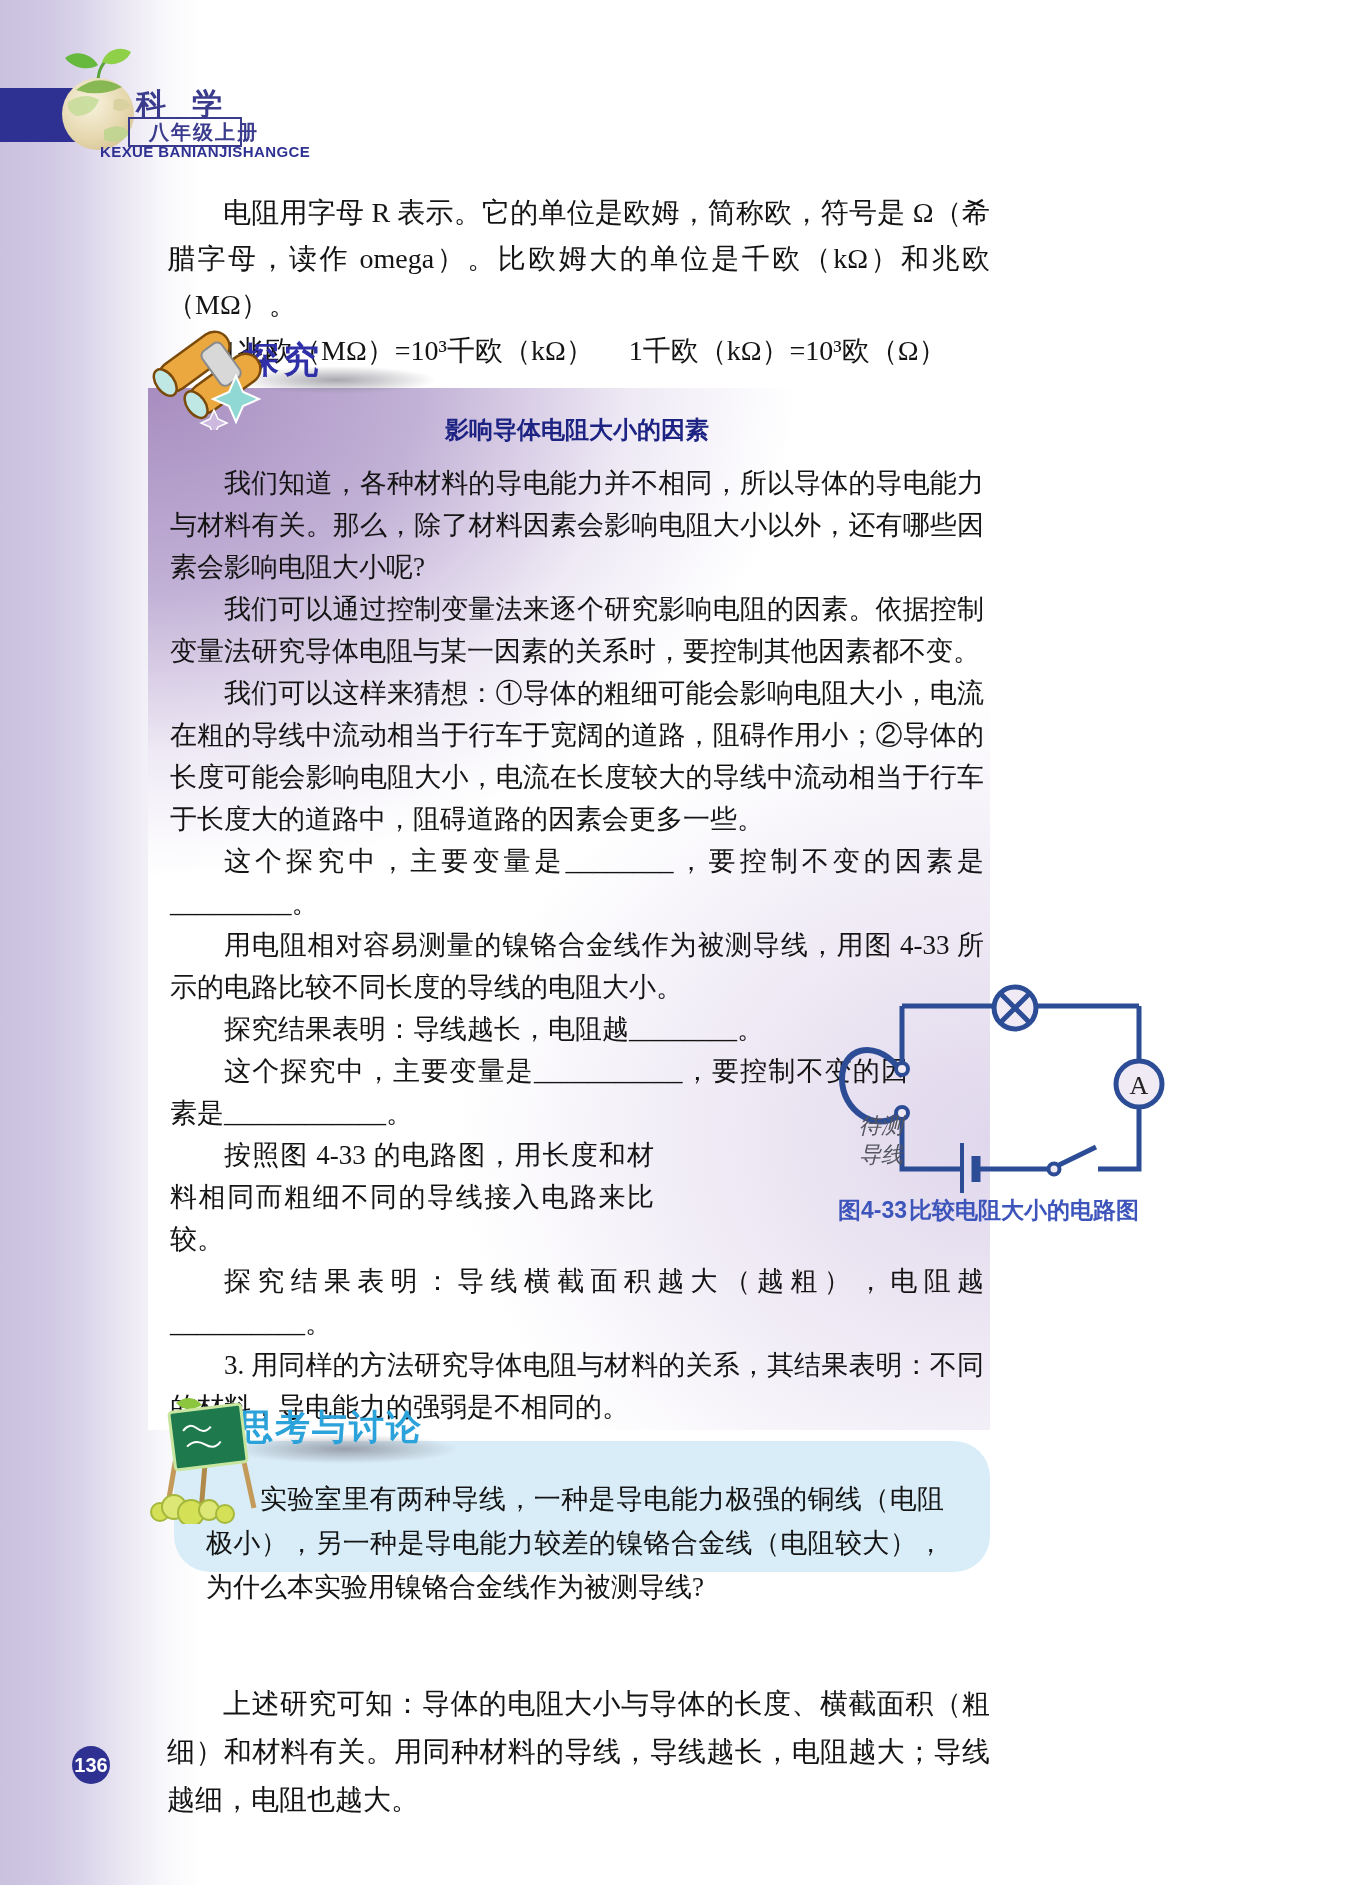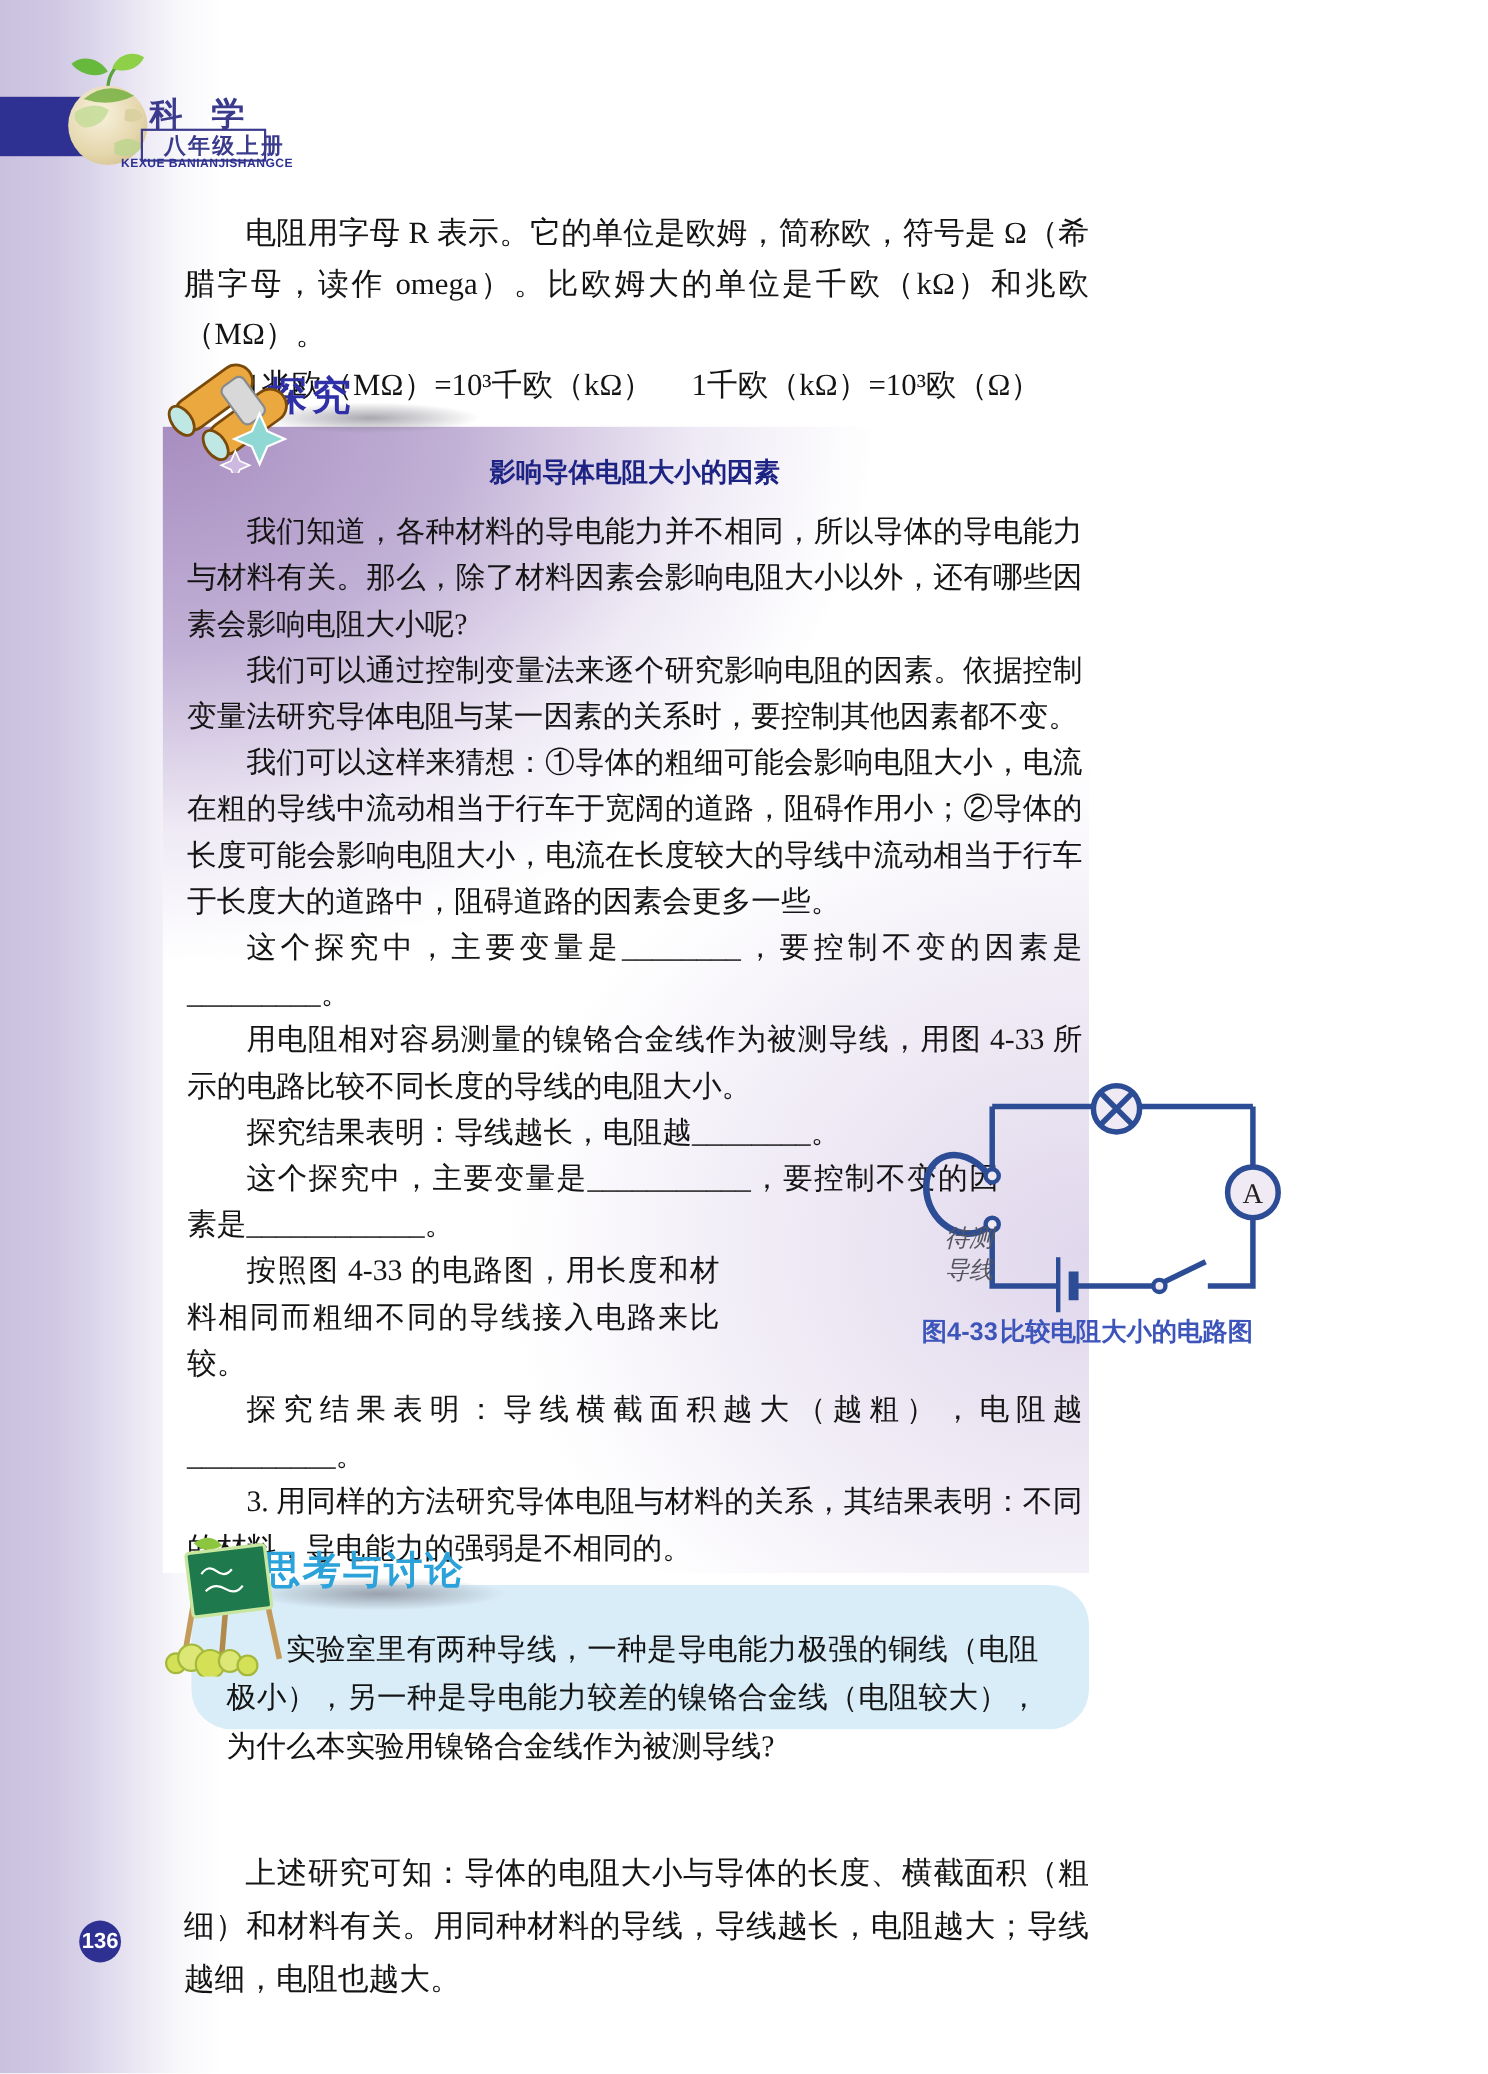--- a/index.html
+++ b/index.html
@@ -7,22 +7,22 @@
   .page{position:relative;width:1353px;height:1885px;overflow:hidden;
         background:linear-gradient(to right,#cac1df 0px,#cfc7e3 45px,#d9d3e9 80px,#e9e5f2 120px,#f7f6fa 160px,#ffffff 200px);}
   
   .hdr-bar{position:absolute;left:0;top:88px;width:88px;height:54px;background:#2e3192;}
   .globe{position:absolute;left:56px;top:48px;width:84px;height:104px;}
   .subject{position:absolute;left:136px;top:84px;font-family:"Liberation Sans","DejaVu Sans",sans-serif;
            font-weight:bold;font-size:30px;color:#3b3b8d;letter-spacing:9px;white-space:nowrap;}
   .grade-box{position:absolute;left:128px;top:117px;width:110px;height:26px;border:2px solid #3b3b8d;
              display:flex;align-items:center;justify-content:center;}
   .grade-box span{font-family:"Liberation Sans","DejaVu Sans",sans-serif;font-weight:bold;font-size:20px;color:#3b3b8d;letter-spacing:2px;white-space:nowrap;margin-left:38px;}
-  .pinyin{position:absolute;left:110px;top:143px;font-family:"Liberation Sans","DejaVu Sans",sans-serif;
-          font-weight:bold;font-size:11px;color:#2e3192;letter-spacing:0.4px;white-space:nowrap;}
+  .pinyin{position:absolute;left:100px;top:143px;font-family:"Liberation Sans","DejaVu Sans",sans-serif;
+          font-weight:bold;font-size:15px;color:#2e3192;letter-spacing:0.4px;white-space:nowrap;}
   
   .intro{position:absolute;left:167px;top:190px;width:823px;}
   .para{font-size:28px;line-height:46px;color:#141414;text-align:justify;text-indent:2em;margin:0;}
   .formula{font-size:28px;line-height:46px;color:#141414;text-indent:2em;margin:0;white-space:nowrap;}
   
   .explore-icon{position:absolute;left:148px;top:318px;width:130px;height:112px;z-index:6;}
   .title-shadow{position:absolute;border-radius:50%;z-index:4;
        background:radial-gradient(closest-side,rgba(110,110,122,0.6),rgba(110,110,122,0));}
   .explore-shadow{left:236px;top:366px;width:200px;height:28px;}
   .explore-title{position:absolute;left:243px;top:336px;z-index:5;font-family:"Liberation Sans","DejaVu Sans",sans-serif;

